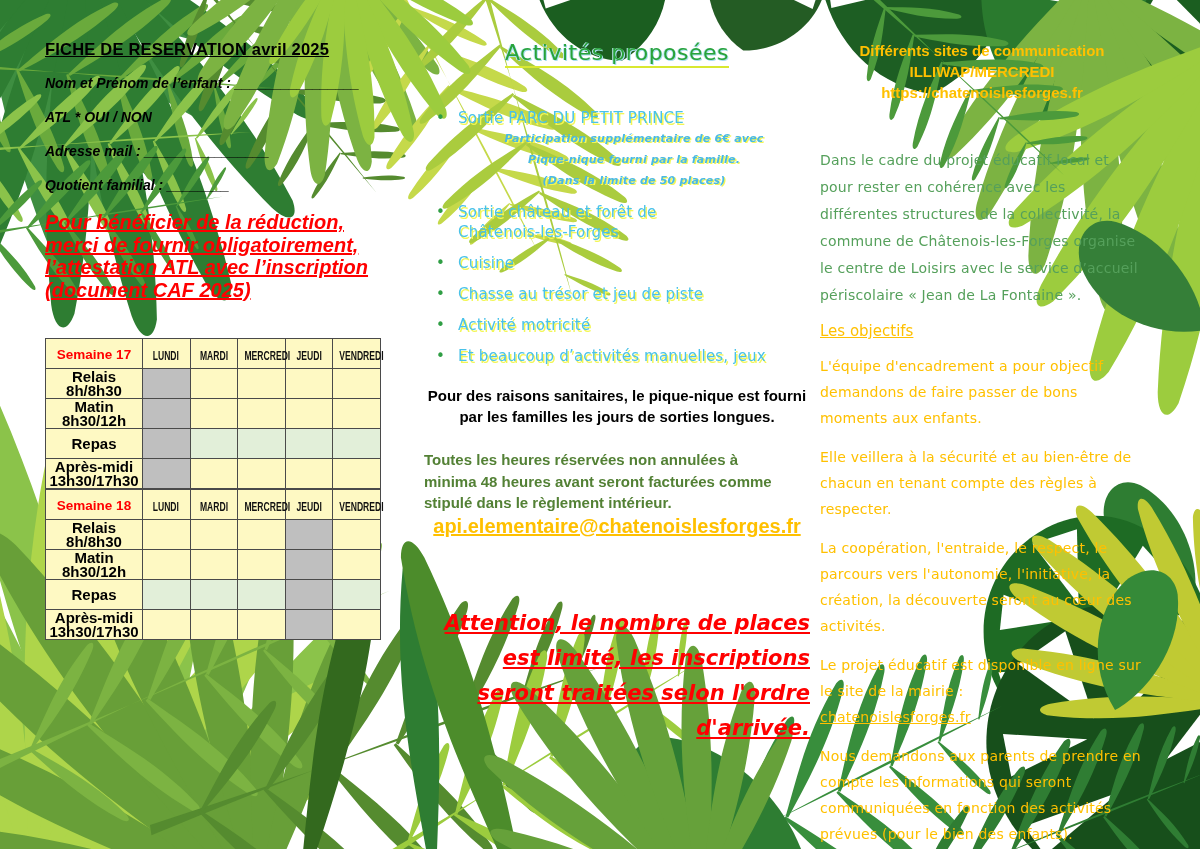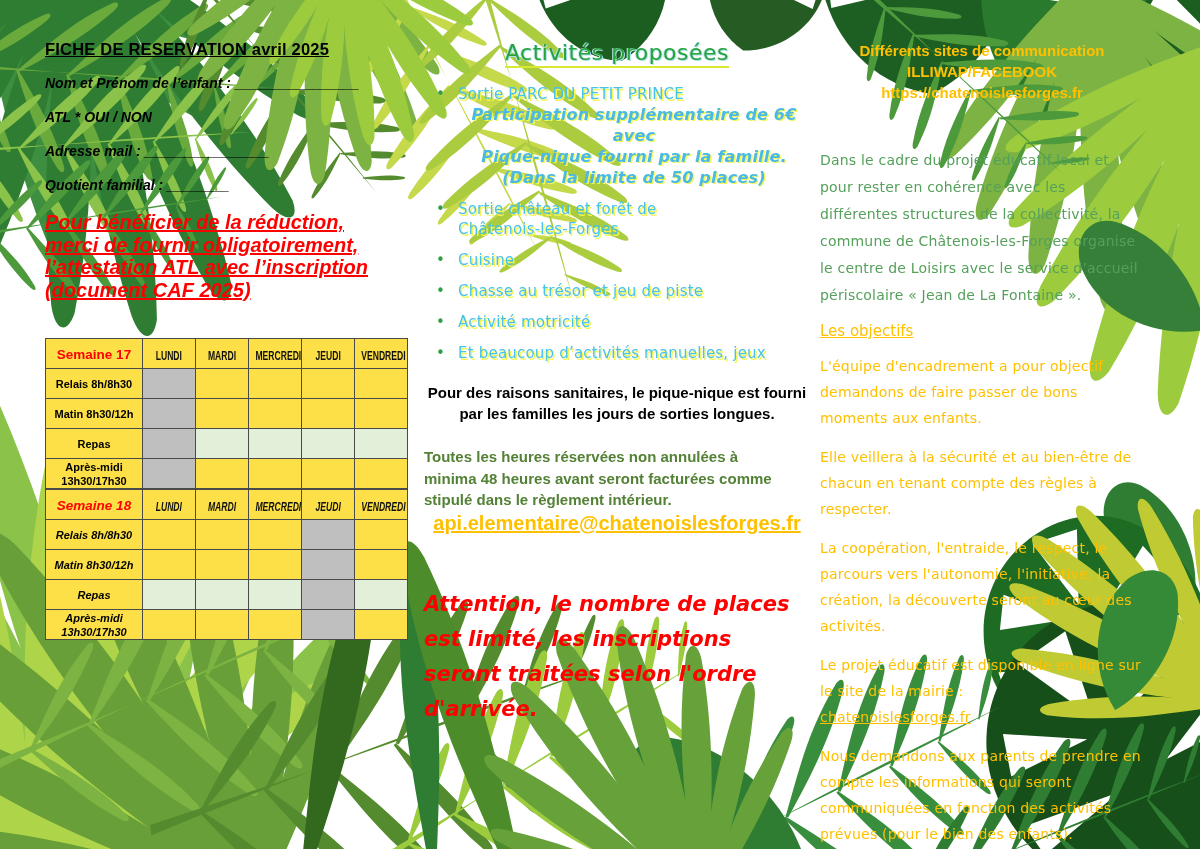--- a/index.html
+++ b/index.html
@@ -15,49 +15,49 @@
   .col-left   { left:45px;  top:40px;  width:366px; }
   .col-mid    { left:424px; top:40px;  width:386px; }
   .col-right  { left:820px; top:40px;  width:324px; }
 
   
   .doc-title { font-size:16.5px; font-weight:bold; text-decoration:underline; color:#000; letter-spacing:.2px; }
   .field-line { margin-top:15px; font-size:14px; font-weight:bold; font-style:italic; color:#000; line-height:19px; }
   .notice { margin-top:16px; font-size:20px; font-weight:bold; font-style:italic; color:#ff0000;
             text-decoration:underline; line-height:22.5px; width:330px; }
 
-  table.resa { border-collapse:collapse; table-layout:fixed; width:363px; margin-top:37px; background:#fde047; }
-  table.resa.second { margin-top:0;font-style:italic; }
+  table.resa { border-collapse:collapse; table-layout:fixed; width:336px; margin-top:37px; background:#fef9c3; }
+  table.resa.second { margin-top:0; }
   table.resa th, table.resa td { border:1.7px solid #4a4a4a; padding:0; text-align:center; vertical-align:middle; }
   table.resa col.c-label { width:97px; }
   table.resa tr.hdr { height:30px; }
   table.resa tr.row { height:30px; }
   .week-label { color:#ff0000; font-weight:bold; font-size:13.5px; }
   .day { display:inline-block; font-weight:bold; font-size:11px; color:#111; transform:scale(.78,1.18); letter-spacing:0; }
-  .rowlabel { font-weight:bold; font-size:11px; color:#000; line-height:14px; padding:1px 2px; }
+  .rowlabel { font-weight:bold; font-size:15px; color:#000; line-height:14px; padding:1px 2px; }
   td.shut { background:#bfbfbf; }
   td.meal { background:#e2efd9; }
 
   
   .comic { font-family:"DejaVu Sans", sans-serif; }
   .mid-title { text-align:center; font-size:22px; color:#28a339; letter-spacing:.5px;
                text-shadow:1px 1px 0 #a8dff0, -1px 0 0 #bfe6f2; }
   .mid-title span { display:inline-block; border-bottom:2.5px solid #d9e830; padding-bottom:1px; }
-  ul.acts { list-style:none; margin-top:16px; padding-left:34px; }
+  ul.acts { list-style:none; margin-top:40px; padding-left:34px; }
   ul.acts > li { position:relative; margin-bottom:11px; font-size:15px; line-height:20px;
                  color:#49c2e8; text-shadow:1.5px 1.5px 0 #f2f655; letter-spacing:.2px; }
   ul.acts > li::before { content:"•"; position:absolute; left:-22px; top:0; color:#2f9e44; text-shadow:none; font-size:15px; }
-  .act-sub { font-size:16px; font-weight:bold; font-style:italic; line-height:21px; text-align:center;
+  .act-sub { font-size:11px; font-weight:bold; font-style:italic; line-height:21px; text-align:center;
              color:#4ab9e4; text-shadow:1.4px 1.4px 0 #f2f655; }
   .sanitary { margin-top:19px; text-align:center; font-size:15px; font-weight:bold; color:#000; line-height:21px; }
   .billing { margin-top:22px; font-size:15px; font-weight:bold; color:#538135; line-height:21.5px; width:352px; }
   .contact { margin-top:70px; text-align:center; font-size:15.5px; font-weight:bold; color:#ffc000; }
   .email { margin-top:1px; text-align:center; font-size:20px; font-weight:bold; color:#ffc000; text-decoration:underline; }
-  .warning { margin-top:52px; text-align:left; font-size:21px; font-weight:bold; font-style:italic;
-             color:#ff0000; line-height:35px; }
+  .warning { margin-top:68px; text-align:right; font-size:21px; font-weight:bold; font-style:italic;
+             color:#ff0000; text-decoration:underline; line-height:35px; }
 
   
   .comm-line { text-align:center; font-size:15px; font-weight:bold; color:#ffc000; line-height:21px; }
   .intro { margin-top:44px; font-size:14px; color:#55a05b; line-height:27px; letter-spacing:.2px; }
   .obj-head { margin-top:13px; font-size:15px; color:#ffc000; text-decoration:underline; }
   .rp { margin-top:13px; font-size:14px; color:#ffc000; line-height:26px; letter-spacing:.2px; }
   .rp .link { text-decoration:underline; }
 </style>
 </head>
 <body>
@@ -285,21 +285,21 @@
     </ul>
 
     <div class="sanitary" style="font-family:'Liberation Sans',sans-serif;">Pour des raisons sanitaires, le pique-nique est fourni par les familles les jours de sorties longues.</div>
     <div class="billing" style="font-family:'Liberation Sans',sans-serif;">Toutes les heures réservées non annulées à minima 48 heures avant seront facturées comme stipulé dans le règlement intérieur.</div>
     <div class="email" style="font-family:'Liberation Sans',sans-serif;">api.elementaire@chatenoislesforges.fr</div>
     <div class="warning">Attention, le nombre de places est limité, les inscriptions seront traitées selon l'ordre d'arrivée.</div>
   </div>
 
   <div class="col col-right">
     <div class="comm-line">Différents sites de communication</div>
-    <div class="comm-line">ILLIWAP/FACEBOOK</div>
+    <div class="comm-line">ILLIWAP/MERCREDI</div>
     <div class="comm-line">https://chatenoislesforges.fr</div>
 
     <div class="intro comic">Dans le cadre du projet éducatif local et pour rester en cohérence avec les différentes structures de la collectivité, la commune de Châtenois-les-Forges organise le centre de Loisirs avec le service d’accueil périscolaire « Jean de La Fontaine ».</div>
 
     <div class="obj-head comic">Les objectifs</div>
 
     <div class="rp comic">L'équipe d'encadrement a pour objectif demandons de faire passer de bons moments aux enfants.</div>
     <div class="rp comic">Elle veillera à la sécurité et au bien-être de chacun en tenant compte des règles à respecter.</div>
     <div class="rp comic">La coopération, l'entraide, le respect, le parcours vers l'autonomie, l'initiative, la création, la découverte seront au cœur des activités.</div>
 

